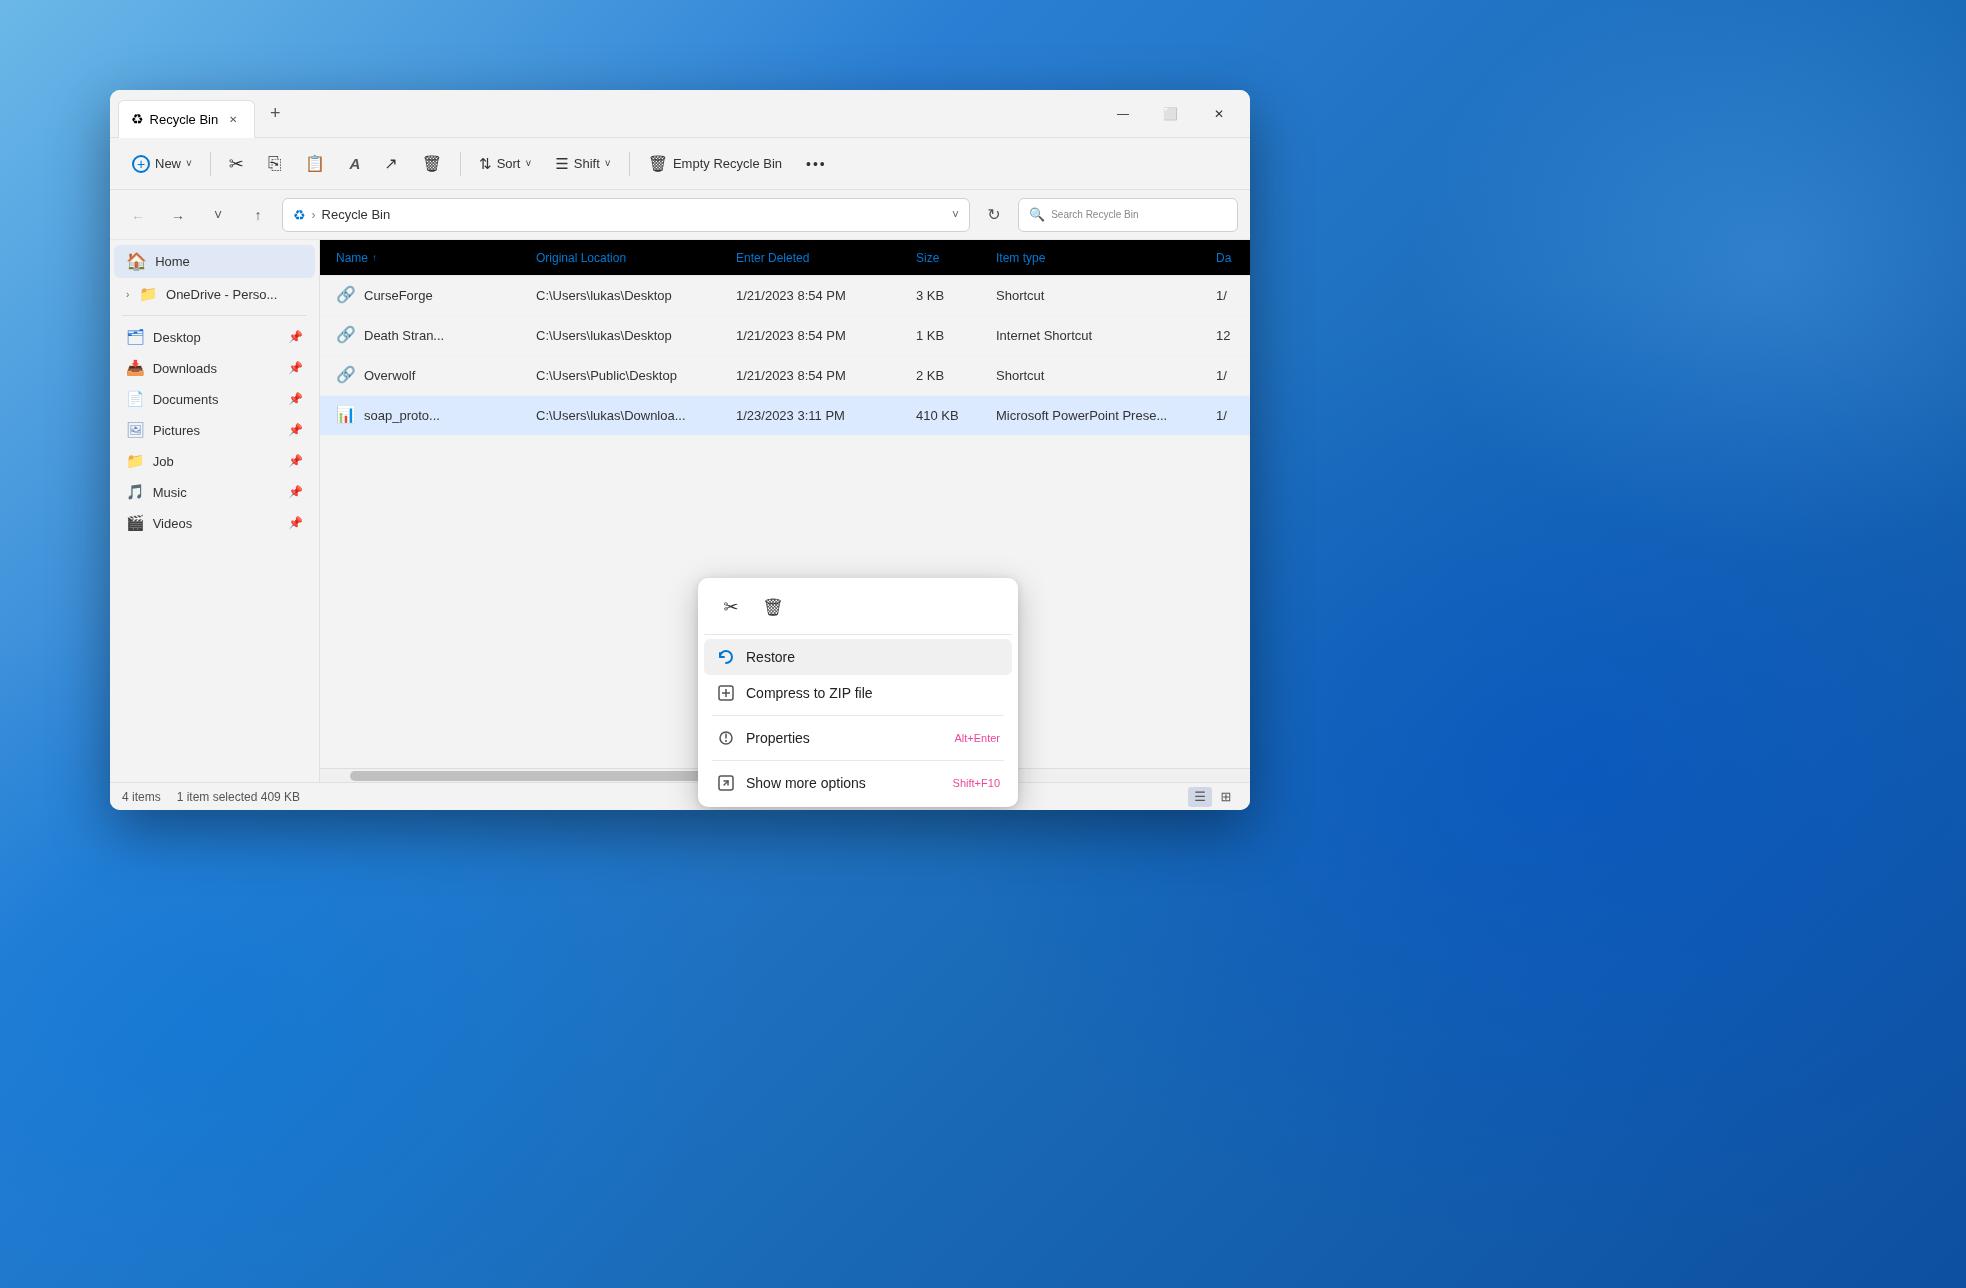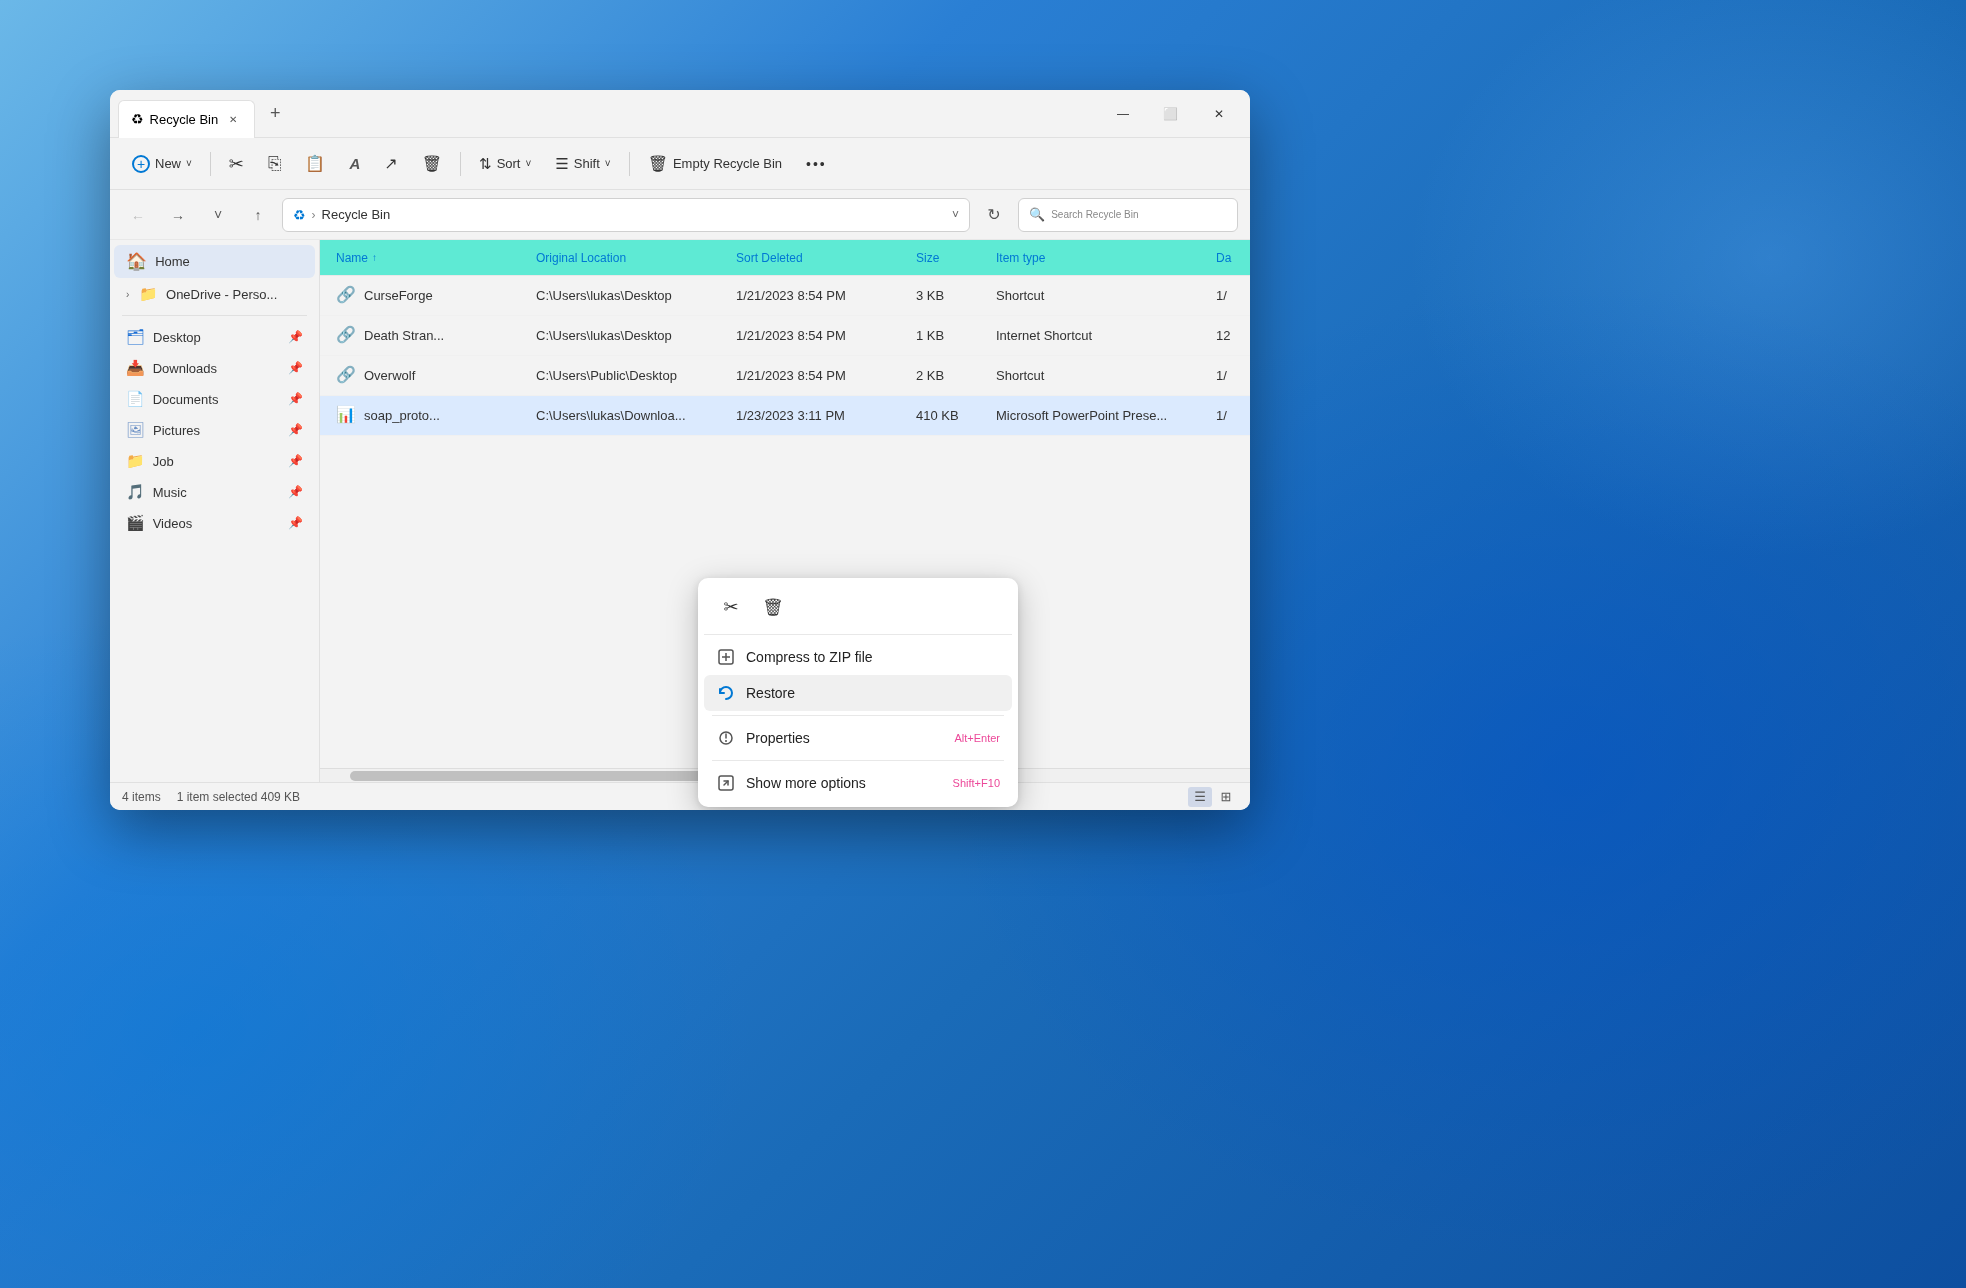--- a/index.html
+++ b/index.html
@@ -243,21 +243,21 @@
       flex: 1;
       overflow: hidden;
       display: flex;
       flex-direction: column;
     }
     .file-list-header {
       display: flex;
       align-items: center;
       padding: 0 16px;
       height: 36px;
-      background: #5eead4;
+      background: #000000;
       border-bottom: 1px solid #e8e8e8;
       font-size: 12px;
       color: #0078d4;
       flex-shrink: 0;
     }
     .col-name { width: 200px; display: flex; align-items: center; gap: 4px; }
     .col-orig { width: 200px; }
     .col-date { width: 180px; }
     .col-size { width: 80px; }
     .col-type { width: 220px; }
@@ -532,21 +532,21 @@
 
       <div class="file-list-header">
         <div class="col-name">
           <span>Name</span>
           <span class="sort-arrow">↑</span>
         </div>
         <div class="col-orig">
           <span>Original Location</span>
         </div>
         <div class="col-date">
-          <span>Sort Deleted</span>
+          <span>Enter Deleted</span>
         </div>
         <div class="col-size">
           <span>Size</span>
         </div>
         <div class="col-type">
           <span>Item type</span>
         </div>
         <div class="col-da">
           <span>Da</span>
         </div>
@@ -662,39 +662,39 @@
   </div>
 
   <div class="context-menu">
     <div class="ctx-icon-row">
       <div class="ctx-icon-btn">
         <span style="font-size:18px;">✂</span>
       </div>
       <div class="ctx-icon-btn">
         <span style="font-size:17px;">🗑</span>
       </div>
+    </div>
+    <div class="ctx-item" style="background:#f0f0f0;">
+      <div class="ctx-item-icon">
+        <svg width="18" height="18" viewBox="0 0 18 18" fill="none">
+          <path d="M3 9 A6 6 0 1 1 9 15" stroke="#0078d4" stroke-width="2" fill="none" stroke-linecap="round"></path>
+          <polyline points="3,5 3,9 7,9" stroke="#0078d4" stroke-width="2" fill="none" stroke-linecap="round" stroke-linejoin="round"></polyline>
+        </svg>
+      </div>
+      <span class="ctx-item-label">Restore</span>
     </div>
     <div class="ctx-item">
       <div class="ctx-item-icon">
         <svg width="18" height="18" viewBox="0 0 18 18" fill="none">
           <rect x="2" y="2" width="14" height="14" rx="2" stroke="#555" stroke-width="1.5" fill="none"></rect>
           <line x1="5" y1="9" x2="13" y2="9" stroke="#555" stroke-width="1.5"></line>
           <line x1="9" y1="5" x2="9" y2="13" stroke="#555" stroke-width="1.5"></line>
         </svg>
       </div>
       <span class="ctx-item-label">Compress to ZIP file</span>
-    </div>
-    <div class="ctx-item" style="background:#f0f0f0;">
-      <div class="ctx-item-icon">
-        <svg width="18" height="18" viewBox="0 0 18 18" fill="none">
-          <path d="M3 9 A6 6 0 1 1 9 15" stroke="#0078d4" stroke-width="2" fill="none" stroke-linecap="round"></path>
-          <polyline points="3,5 3,9 7,9" stroke="#0078d4" stroke-width="2" fill="none" stroke-linecap="round" stroke-linejoin="round"></polyline>
-        </svg>
-      </div>
-      <span class="ctx-item-label">Restore</span>
     </div>
     <div class="ctx-divider"></div>
     <div class="ctx-item">
       <div class="ctx-item-icon">
         <svg width="18" height="18" viewBox="0 0 18 18" fill="none">
           <circle cx="9" cy="9" r="6" stroke="#555" stroke-width="1.5" fill="none"></circle>
           <line x1="9" y1="5" x2="9" y2="9" stroke="#555" stroke-width="1.5" stroke-linecap="round"></line>
           <circle cx="9" cy="12" r="1" fill="#555"></circle>
         </svg>
       </div>

